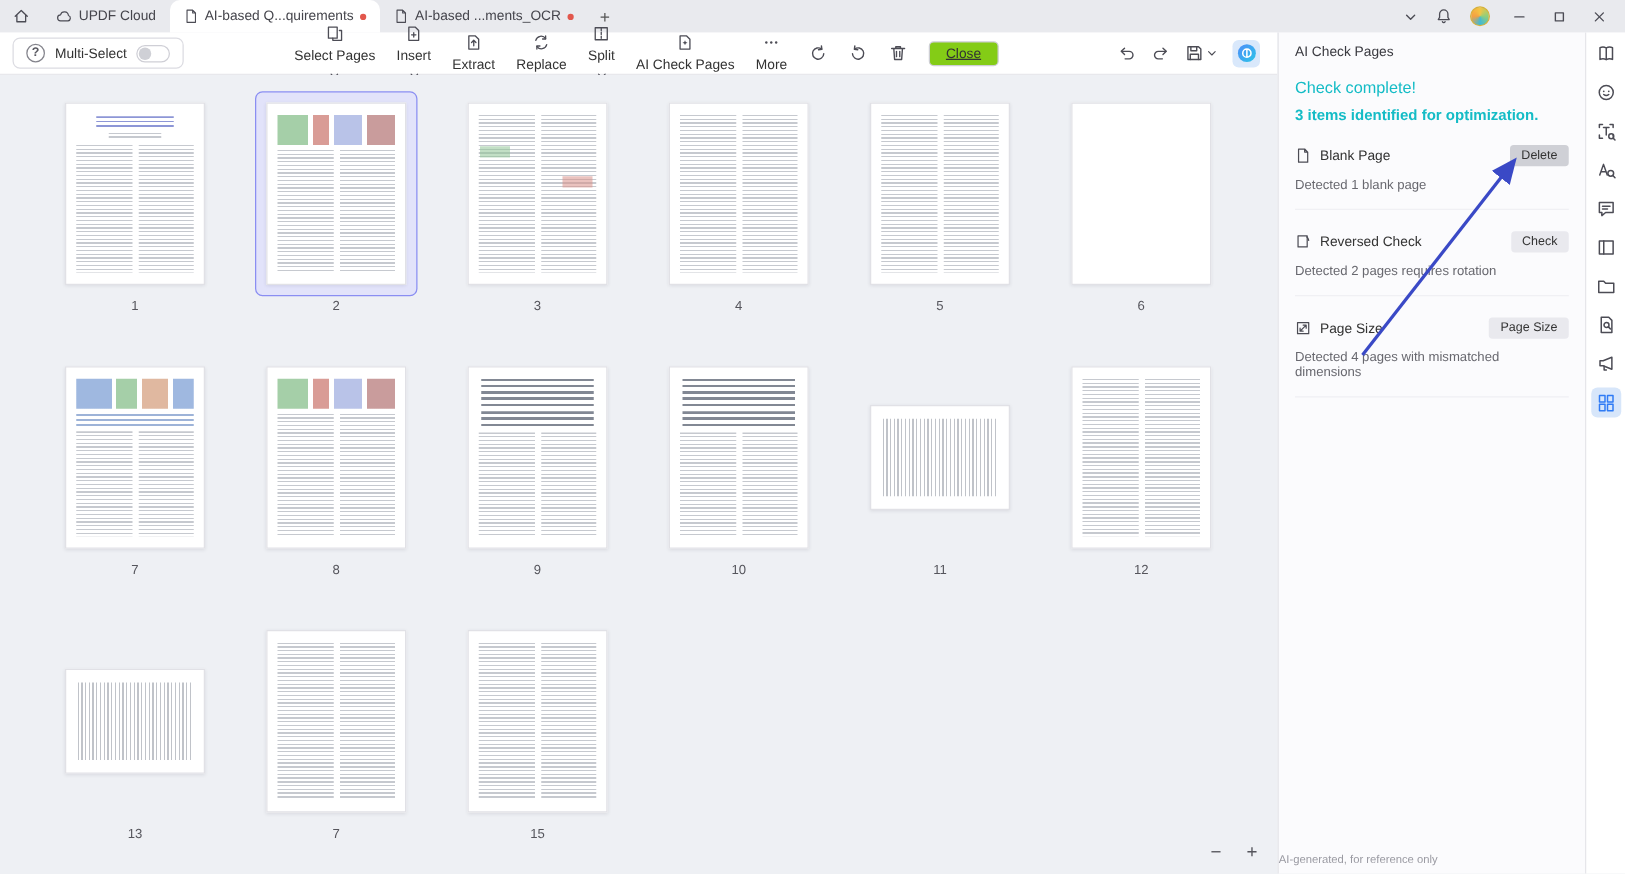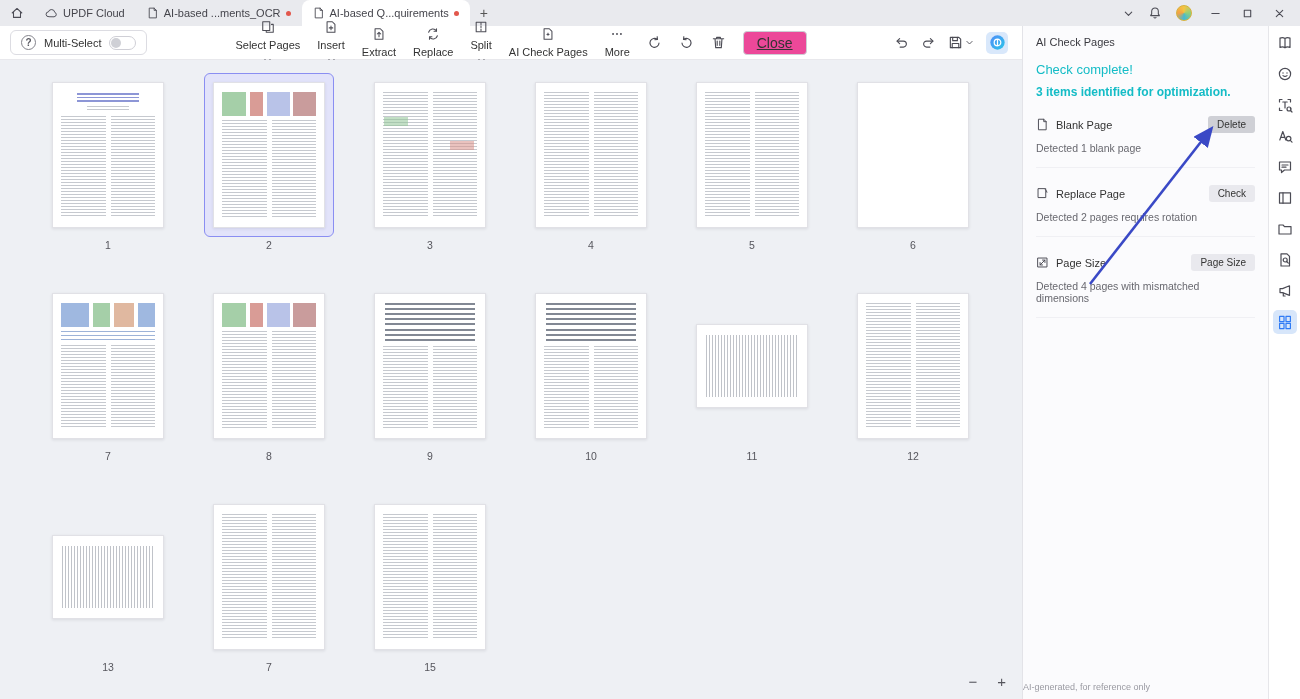--- a/index.html
+++ b/index.html
@@ -23,21 +23,21 @@
   .sidebar { width:32px; background:#fff; border-left:1px solid #e6e6ea; display:flex; flex-direction:column; align-items:center; padding-top:5px; gap:7px; }
 
   
   .toolbar { height:34px; background:#fff; display:flex; align-items:center; padding:0 10px; border-bottom:1px solid #e8e8ec; font-size:11px; color:#333; }
   .ms-group { display:flex; align-items:center; gap:8px; border:1px solid #dcdce2; border-radius:6px; padding:4px 10px; background:#fff; }
   .help-circ { width:15px; height:15px; border:1.2px solid #84848c; border-radius:50%; font-size:10px; display:flex; align-items:center; justify-content:center; color:#5a5a62; font-weight:bold; }
   .switch { width:27px; height:14px; border:1px solid #cfcfd6; border-radius:8px; background:#fff; position:relative; }
   .switch::after { content:""; position:absolute; left:1px; top:1px; width:10px; height:10px; border-radius:50%; background:#cfd0d6; }
   .center-group { margin-left:88px; display:flex; align-items:center; gap:17px; }
   .tbtn { display:flex; align-items:center; gap:5px; cursor:default; white-space:nowrap;flex-direction:column; }
-  .close-btn { border:1px solid #cdced4; background:#ec4899; border-radius:4px; padding:3px 13px; font-size:14px; color:#333;text-decoration:underline; }
+  .close-btn { border:1px solid #cdced4; background:#84cc16; border-radius:4px; padding:3px 13px; font-size:11px; color:#333;text-decoration:underline; }
   .right-group { margin-left:auto; display:flex; align-items:center; gap:12px; padding-right:4px; }
   .ai-wrap { width:22px; height:22px; border-radius:5px; background:#d9e8fb; display:flex; align-items:center; justify-content:center; }
 
   
   .content { flex:1; background:#eef0f4; position:relative; padding-top:22px; overflow:hidden; }
   .page-row { display:flex; padding-left:52px; height:211px; align-items:flex-start; }
   .page-cell { width:112px; margin-right:49px; display:flex; flex-direction:column; align-items:center; }
   .thumb-box { height:146px; display:flex; align-items:center; justify-content:center; }
   .wrap { padding:8px; margin:-9px; border:1px solid transparent; border-radius:6px; }
   .wrap.sel { border-color:#8a8ef2; background:#e2e3fa; }
@@ -89,32 +89,32 @@
     <svg class="ic" width="14" height="14" viewBox="0 0 16 16">
         <path d="M2.5 8L8 2.8L13.5 8M4 7v6h8V7"></path>
       </svg>
   </div>
   <div class="tab">
     <svg class="ic" width="13" height="13" viewBox="0 0 16 16">
         <path d="M4.5 12a3 3 0 0 1-.3-6A4 4 0 0 1 12 6.6A2.8 2.8 0 0 1 11.6 12z"></path>
       </svg>
     <span>UPDF Cloud</span>
   </div>
+  <div class="tab active">
+    <svg class="ic" width="12" height="12" viewBox="0 0 16 16">
+        <path d="M3.5 1.5h6l3 3v10h-9z M9.5 1.5v3h3"></path>
+      </svg>
+    <span>AI-based Q...quirements</span>
+    <span class="mod-dot"></span>
+  </div>
   <div class="tab">
     <svg class="ic" width="12" height="12" viewBox="0 0 16 16">
         <path d="M3.5 1.5h6l3 3v10h-9z M9.5 1.5v3h3"></path>
       </svg>
     <span>AI-based ...ments_OCR</span>
-    <span class="mod-dot"></span>
-  </div>
-  <div class="tab active">
-    <svg class="ic" width="12" height="12" viewBox="0 0 16 16">
-        <path d="M3.5 1.5h6l3 3v10h-9z M9.5 1.5v3h3"></path>
-      </svg>
-    <span>AI-based Q...quirements</span>
     <span class="mod-dot"></span>
   </div>
   <div class="newtab">
     <span style="font-size:14px;">+</span>
   </div>
   <div class="tb-right">
     <svg class="ic" width="11" height="11" viewBox="0 0 12 12">
         <path d="M2.5 4.5L6 8l3.5-3.5"></path>
       </svg>
     <svg class="ic" width="14" height="14" viewBox="0 0 16 16">
@@ -489,21 +489,21 @@
       </div>
       <div class="card-desc">Detected 1 blank page</div>
     </div>
 
     <div class="card">
       <div class="card-head">
         <svg class="ic" width="13" height="13" viewBox="0 0 16 16">
             <rect x="3" y="2" width="9" height="11"></rect>
             <path d="M13.5 6.5a6 6 0 0 0-2-3.5"></path>
           </svg>
-        <span class="card-title">Replace Page</span>
+        <span class="card-title">Reversed Check</span>
         <button class="card-btn">Check</button>
       </div>
       <div class="card-desc">Detected 2 pages requires rotation</div>
     </div>
 
     <div class="card">
       <div class="card-head">
         <svg class="ic" width="13" height="13" viewBox="0 0 16 16">
             <rect x="2.5" y="2.5" width="11" height="11"></rect>
             <path d="M5 11L11 5M5 8V11h3M11 8V5H8"></path>

